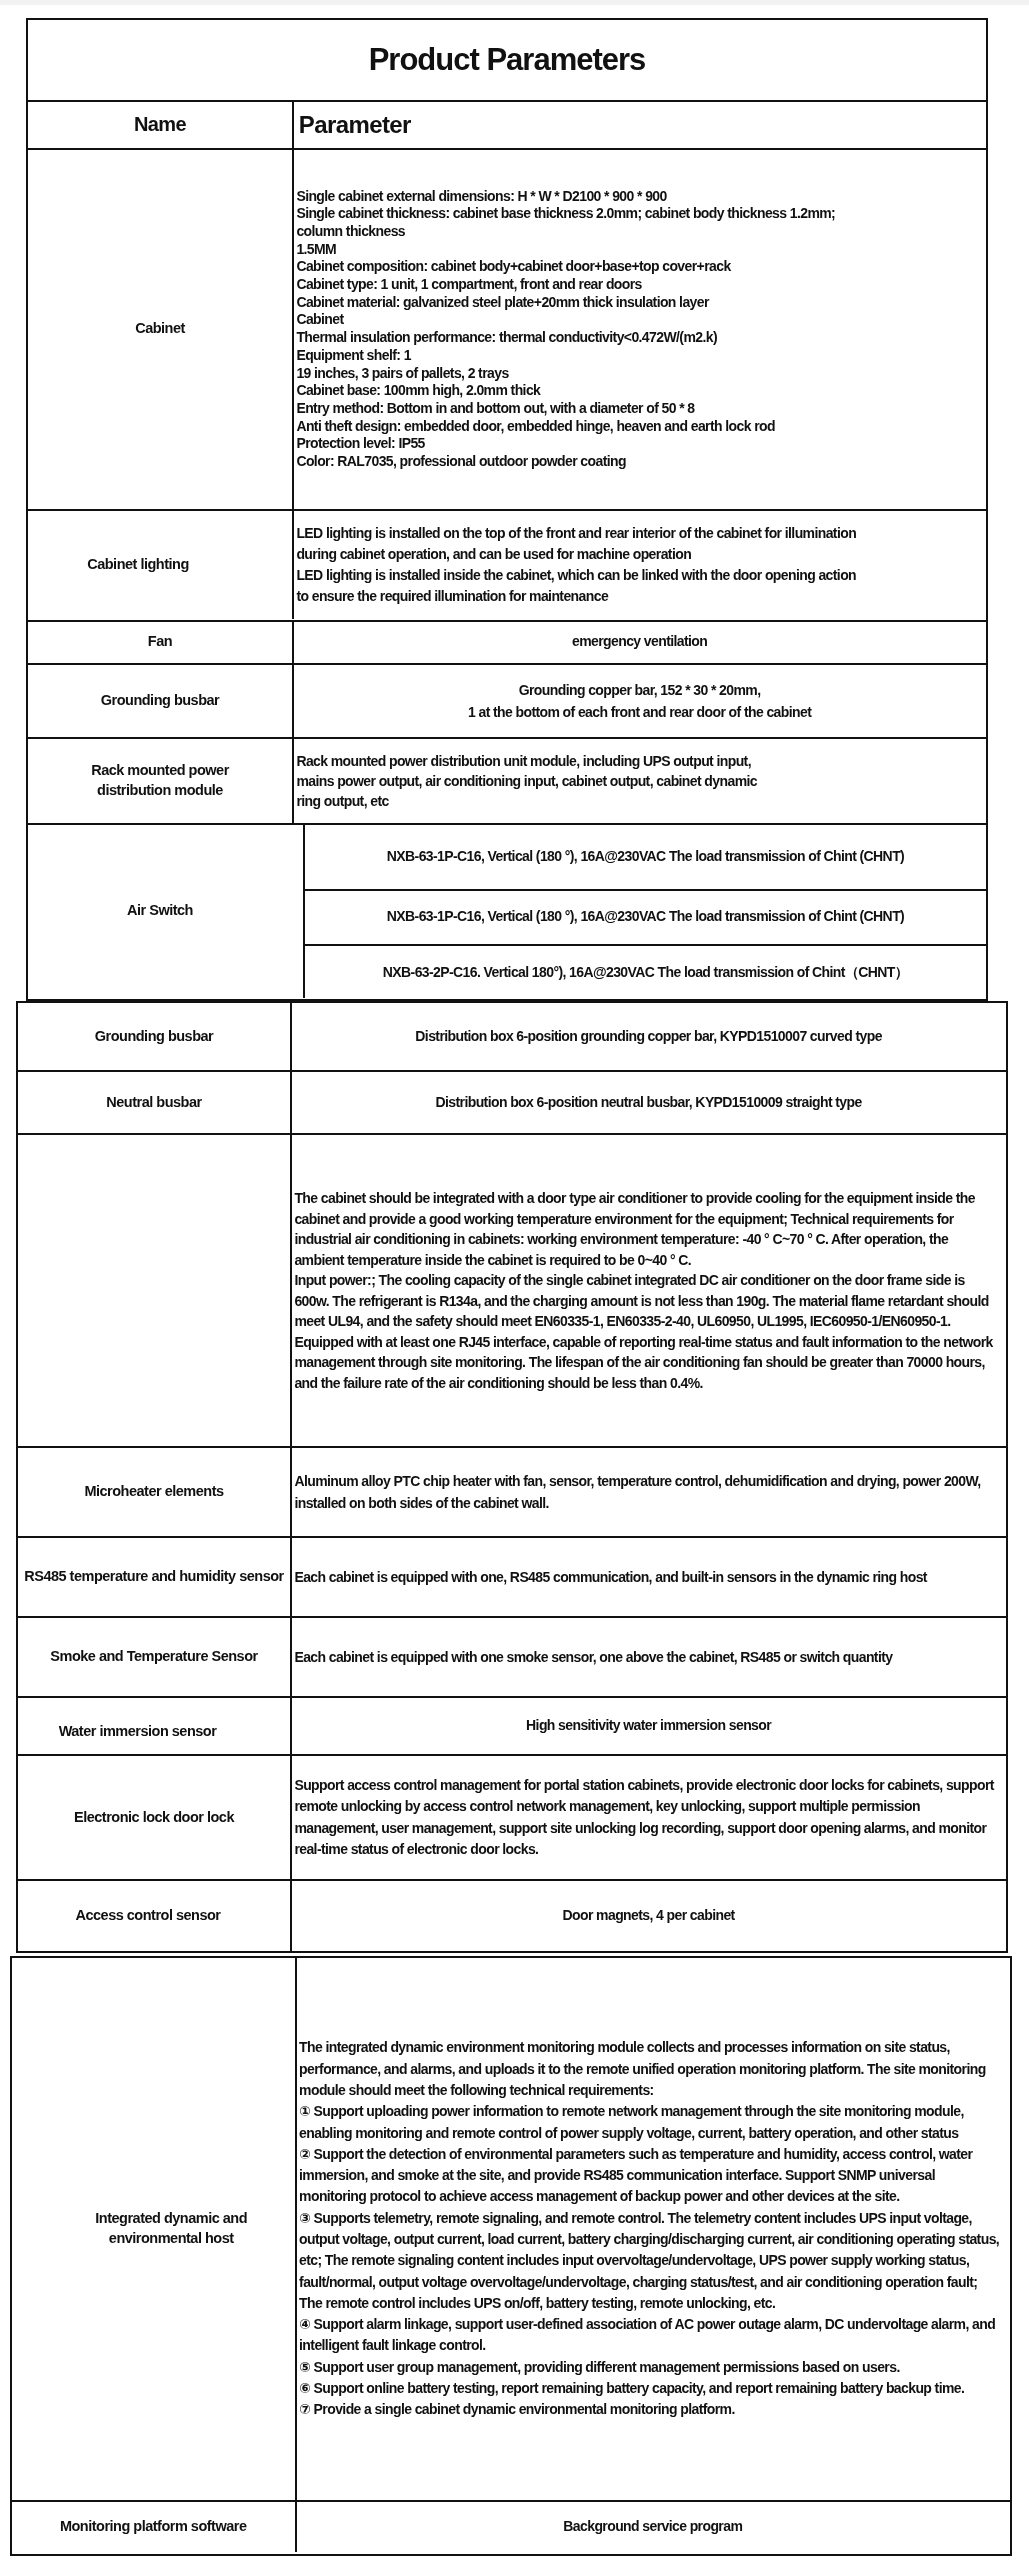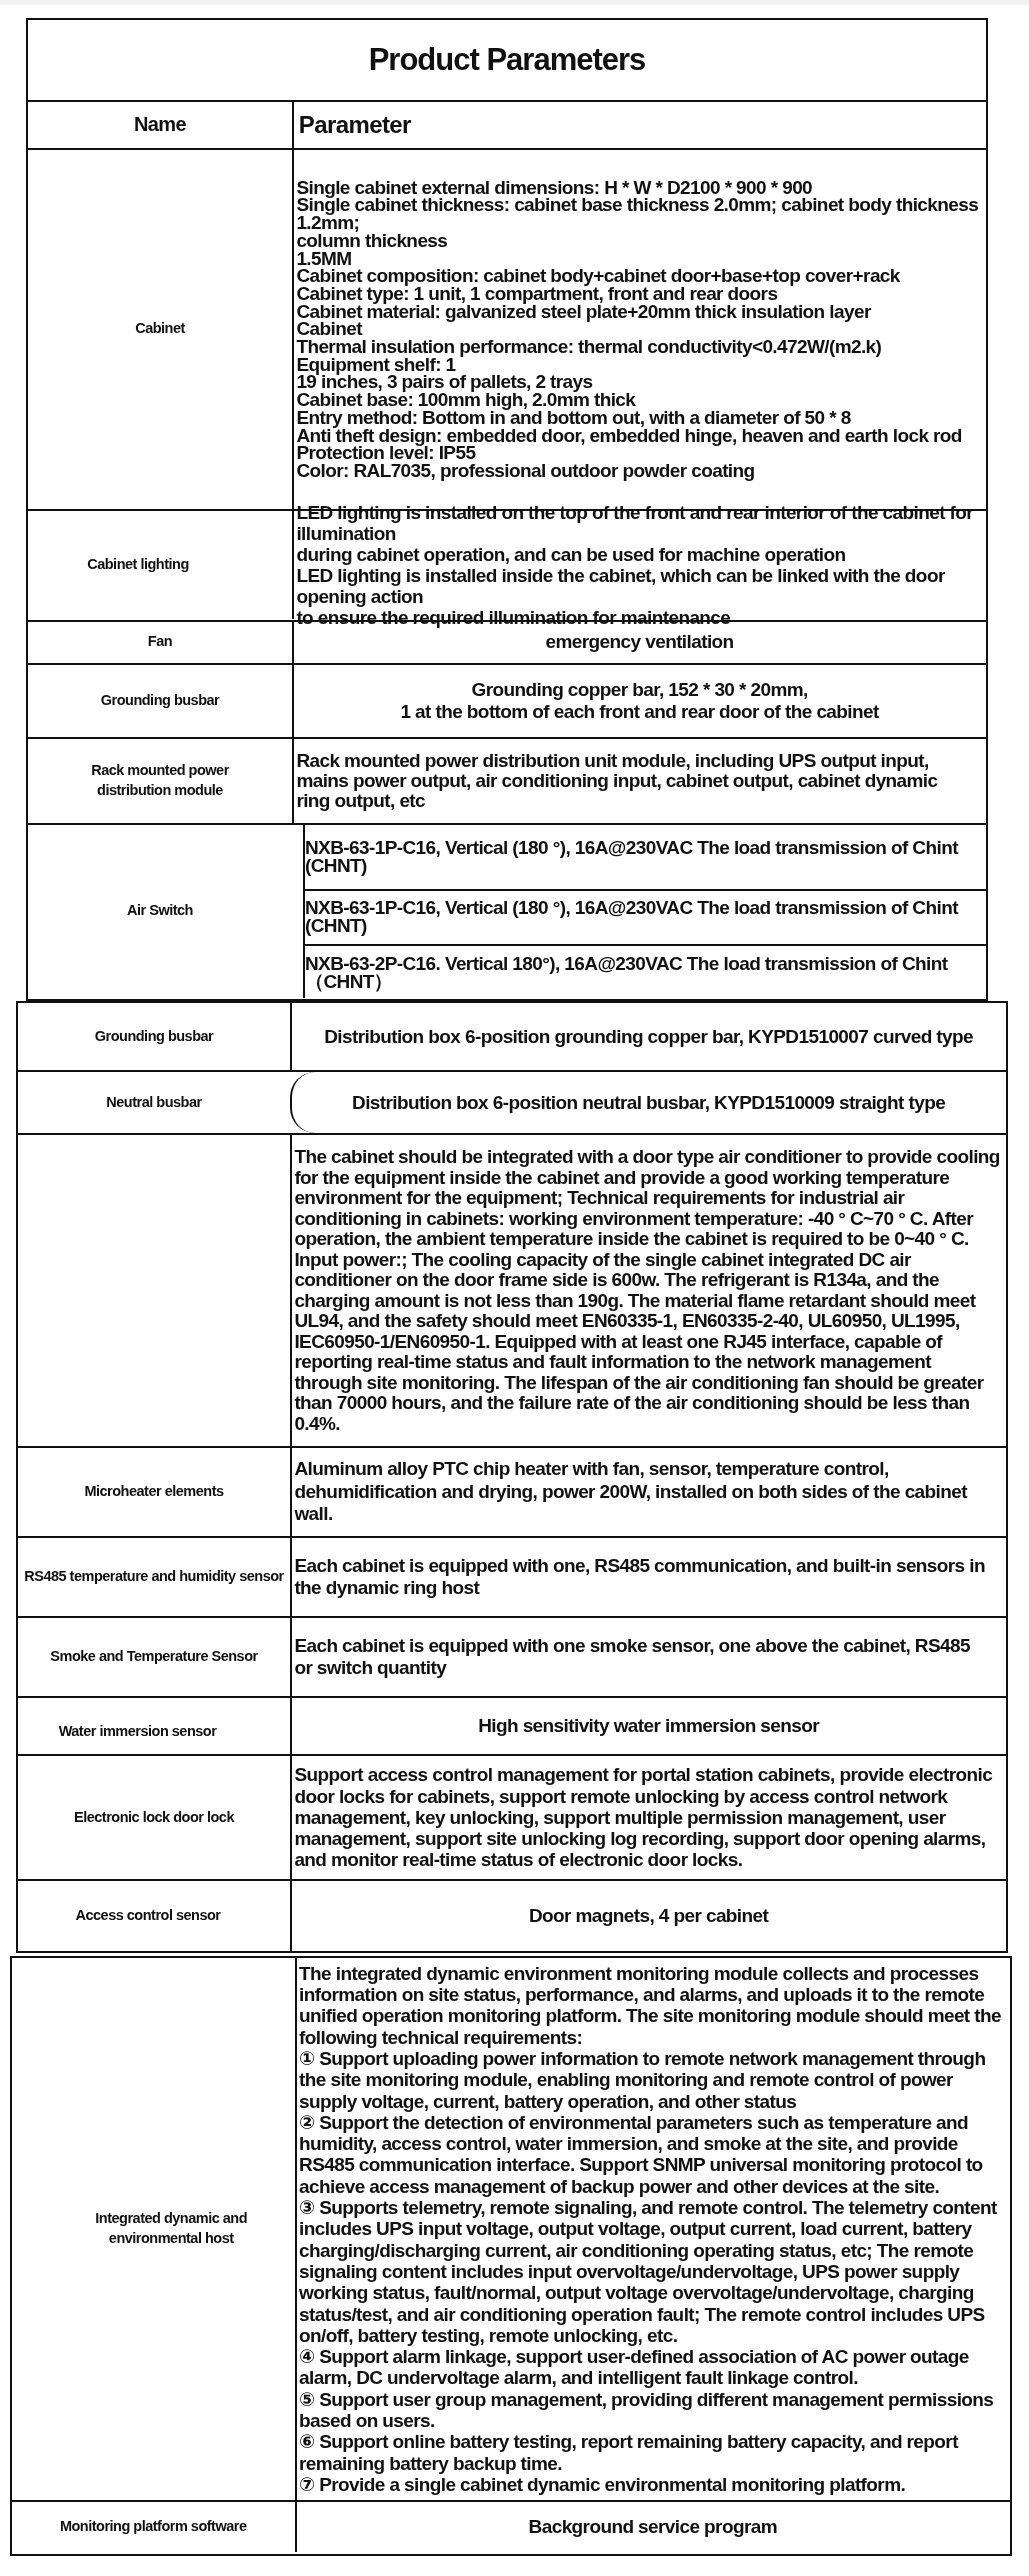--- a/index.html
+++ b/index.html
@@ -19,21 +19,21 @@
     position: absolute; top: 0; bottom: 0; box-sizing: border-box;
     display: flex; align-items: center;
   }
   .name-cell {
     left: 0; justify-content: center; text-align: center;
     font-size: 14.5px; font-weight: bold; letter-spacing: -0.5px; line-height: 1.35;
     padding: 0 4.8px;
   }
   .param-cell {
     right: 0; border-left: 2.4px solid #111111;
-    font-size: 19px; font-weight: bold; letter-spacing: -0.6px; line-height: 17.7px;
+    font-size: 14px; font-weight: bold; letter-spacing: -0.6px; line-height: 17.7px;
     padding: 0 3.2px 0 2.4px;
   }
   .param-cell.center { justify-content: center; text-align: center; }
   .param-cell .lines { display: block; white-space: pre-line; }
   .title-row {
     display: flex; align-items: center; justify-content: center;
     font-size: 31px; font-weight: bold; letter-spacing: -1px;
   }
   .hdr-name { font-size: 20px; font-weight: bold; letter-spacing: -0.6px; }
   .hdr-param { font-size: 24px; font-weight: bold; letter-spacing: -0.6px; padding-left: 4.8px; }
@@ -122,21 +122,21 @@
 
 <div class="tbl" style="left:16px; top:1001px; width:992px; height:952px;">
   <div class="row first" style="top:0; height:67px;">
     <div class="name-cell" style="width:272px;">Grounding busbar</div>
     <div class="param-cell center" style="left:272px;">
       <span class="lines">Distribution box 6-position grounding copper bar, KYPD1510007 curved type</span>
     </div>
   </div>
   <div class="row" style="top:67px; height:63px;">
     <div class="name-cell" style="width:272px;">Neutral busbar</div>
-    <div class="param-cell center" style="left:272px;border-radius:25px;">
+    <div class="param-cell center" style="left:272px;">
       <span class="lines">Distribution box 6-position neutral busbar, KYPD1510009 straight type</span>
     </div>
   </div>
   <div class="row" style="top:130px; height:313px;">
     <div class="param-cell" style="left:272px; padding-right:6px;">
       <span class="lines" style="line-height:20.5px;">The cabinet should be integrated with a door type air conditioner to provide cooling for the equipment inside the cabinet and provide a good working temperature environment for the equipment; Technical requirements for industrial air conditioning in cabinets: working environment temperature: -40 ° C~70 ° C. After operation, the ambient temperature inside the cabinet is required to be 0~40 ° C.
 Input power:; The cooling capacity of the single cabinet integrated DC air conditioner on the door frame side is 600w. The refrigerant is R134a, and the charging amount is not less than 190g. The material flame retardant should meet UL94, and the safety should meet EN60335-1, EN60335-2-40, UL60950, UL1995, IEC60950-1/EN60950-1. Equipped with at least one RJ45 interface, capable of reporting real-time status and fault information to the network management through site monitoring. The lifespan of the air conditioning fan should be greater than 70000 hours, and the failure rate of the air conditioning should be less than 0.4%.</span>
     </div>
   </div>
   <div class="row" style="top:443px; height:90px;">

